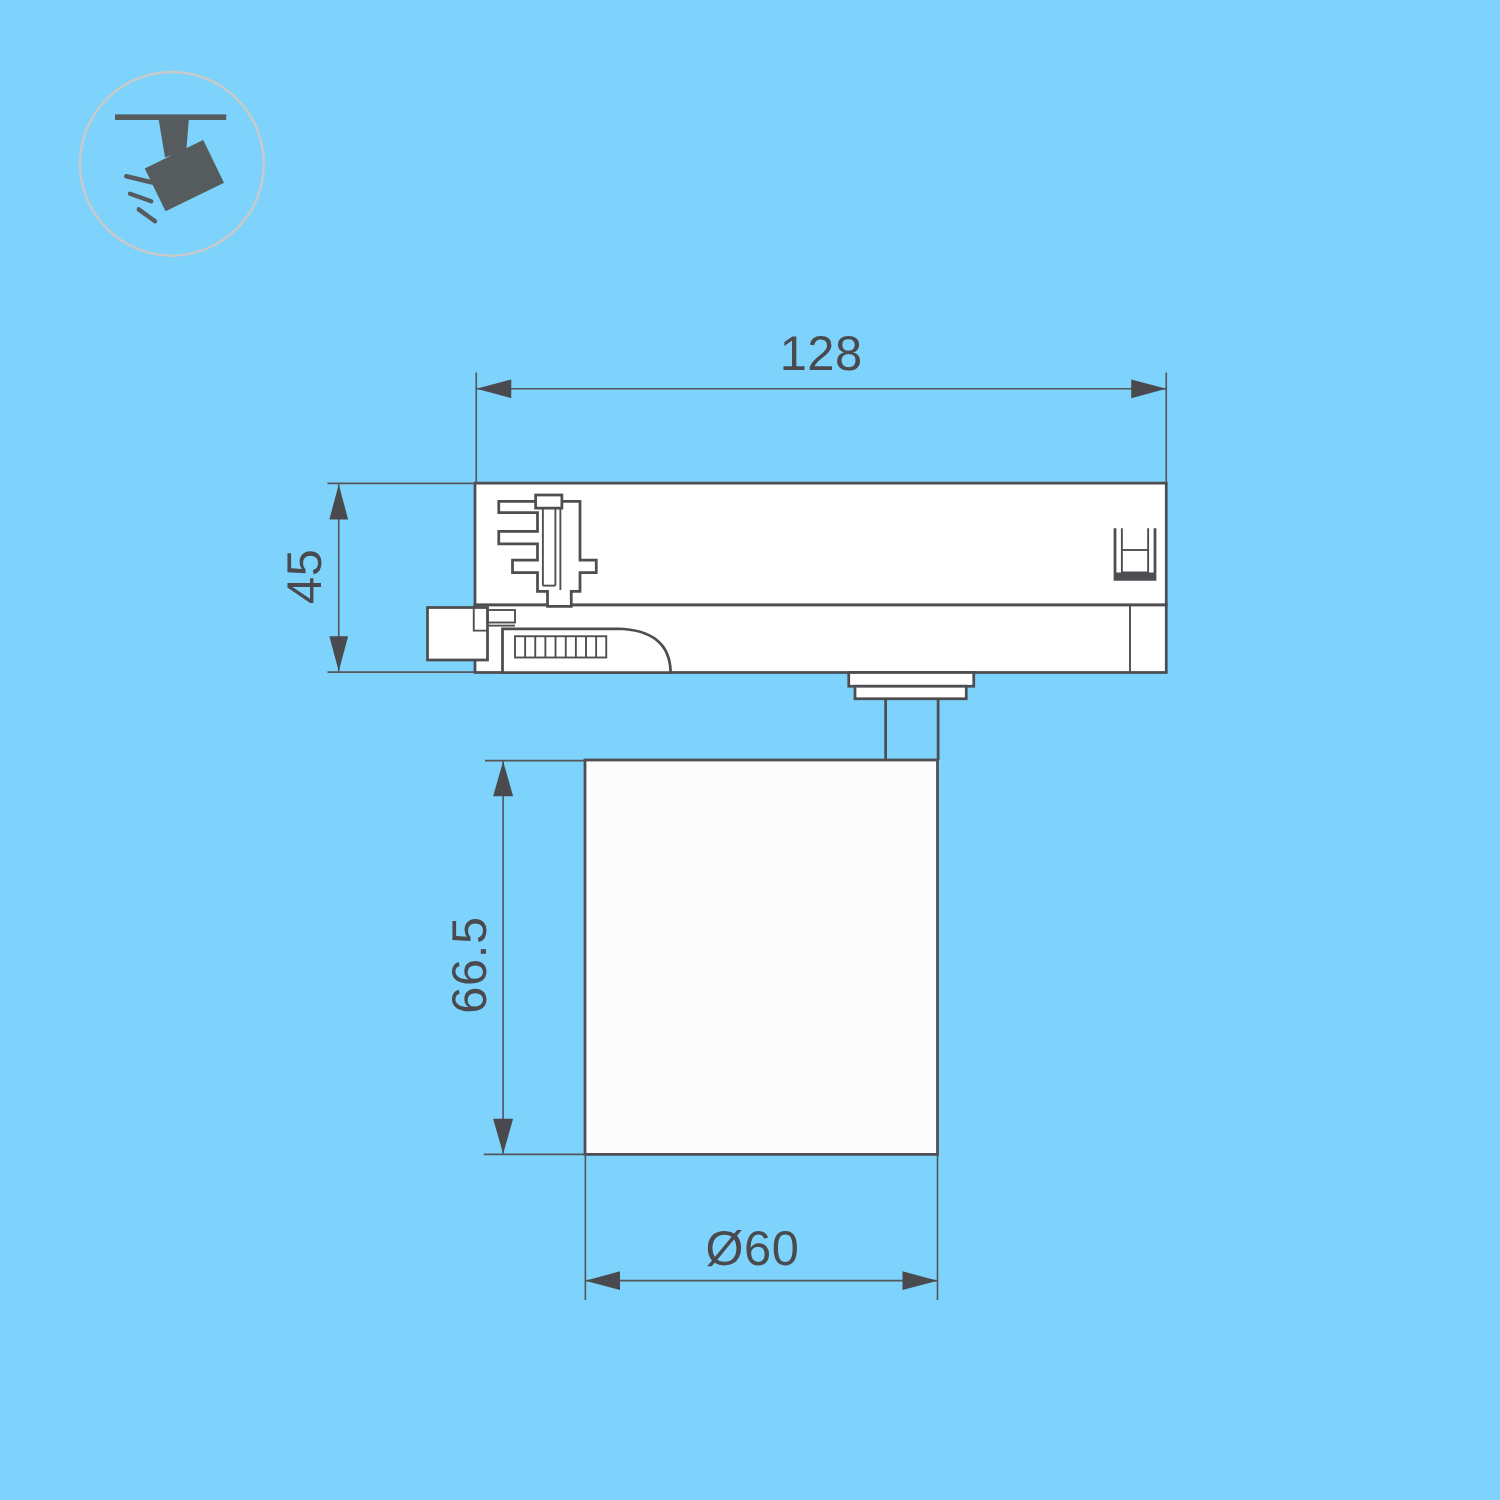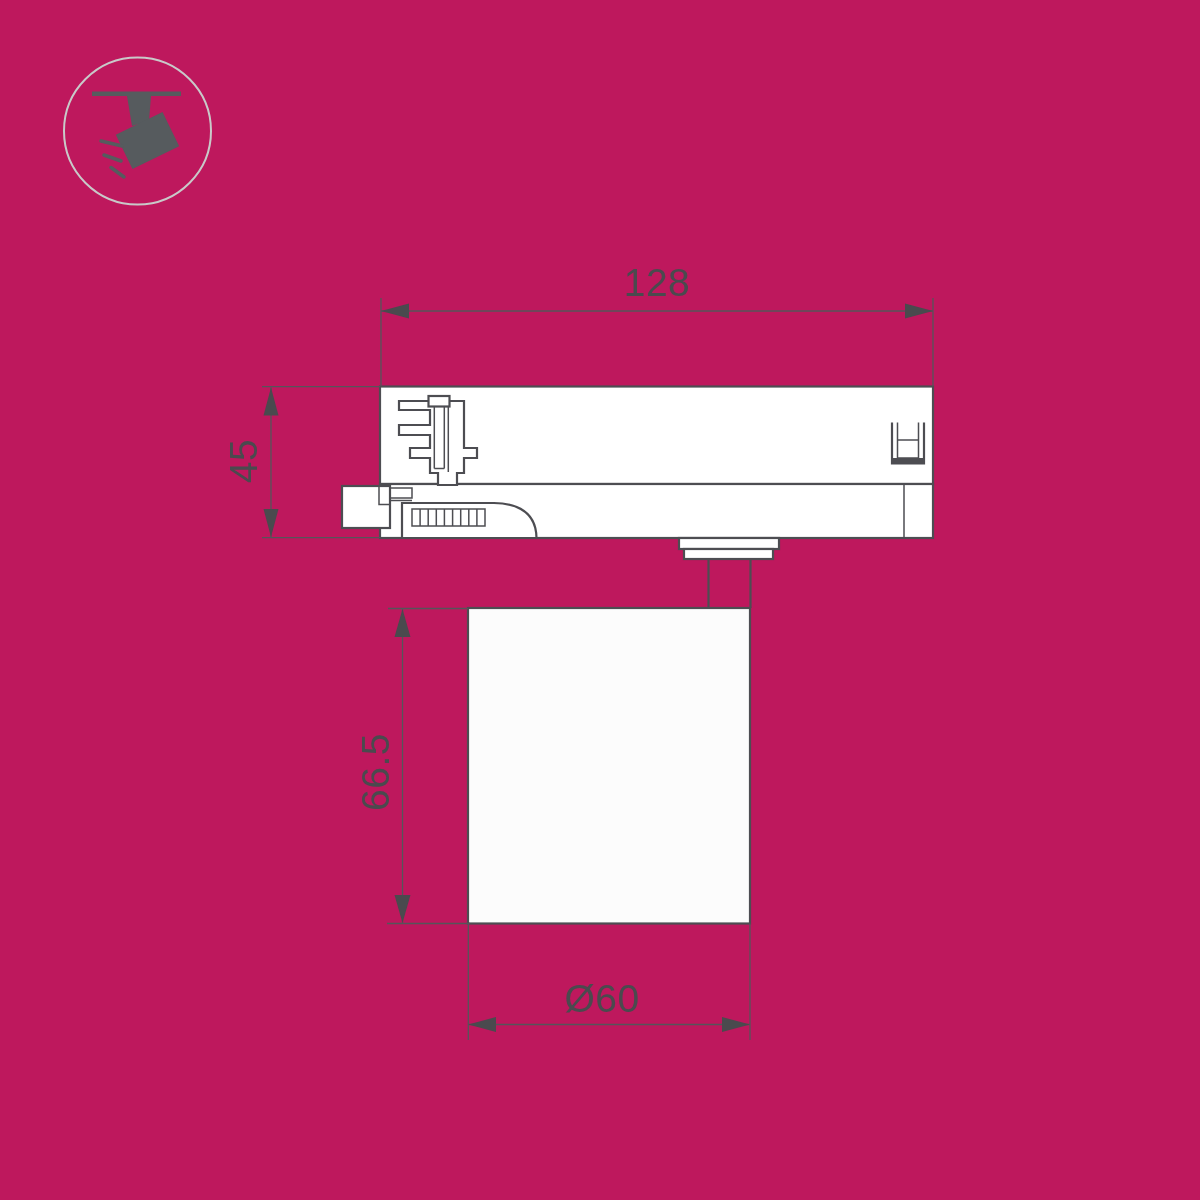--- a/index.html
+++ b/index.html
@@ -1,16 +1,16 @@
 <!DOCTYPE html>
 <html><head>
 <meta charset="utf-8">
 <style>
   html,body{margin:0;padding:0;background:#ffffff;}
-  .canvas{position:relative;width:1200px;height:1200px;background:#be185d;overflow:hidden;
+  .canvas{position:relative;width:1200px;height:1200px;background:#7dd3fc;overflow:hidden;
           font-family:"Liberation Sans", sans-serif;}
   svg{display:block;}
   .obj      {fill:#ffffff;stroke:#4d4d52;stroke-width:2.2;stroke-linejoin:miter;}
   .obj-nf   {fill:none;stroke:#4d4d52;stroke-width:2.2;}
   .obj-thin {fill:none;stroke:#4d4d52;stroke-width:1.5;}
   .obj-fill {fill:#4d4d52;stroke:none;}
   .dimline  {fill:none;stroke:#55555a;stroke-width:1.3;}
   .arrow    {fill:#4a4a4e;stroke:none;}
   .dimtext  {font-size:39px;fill:#4a4a4e;letter-spacing:0.5px;}
   .icon-fill{fill:#565b5e;stroke:none;}

